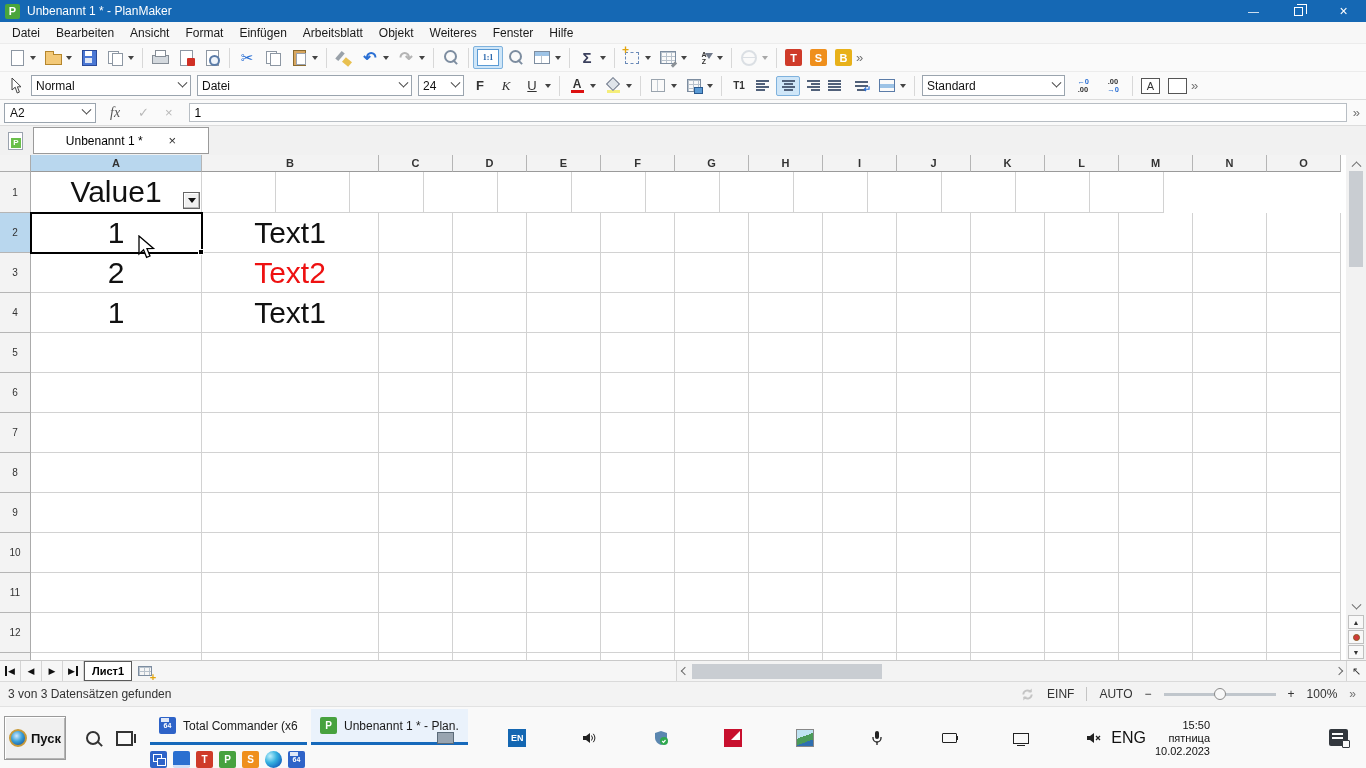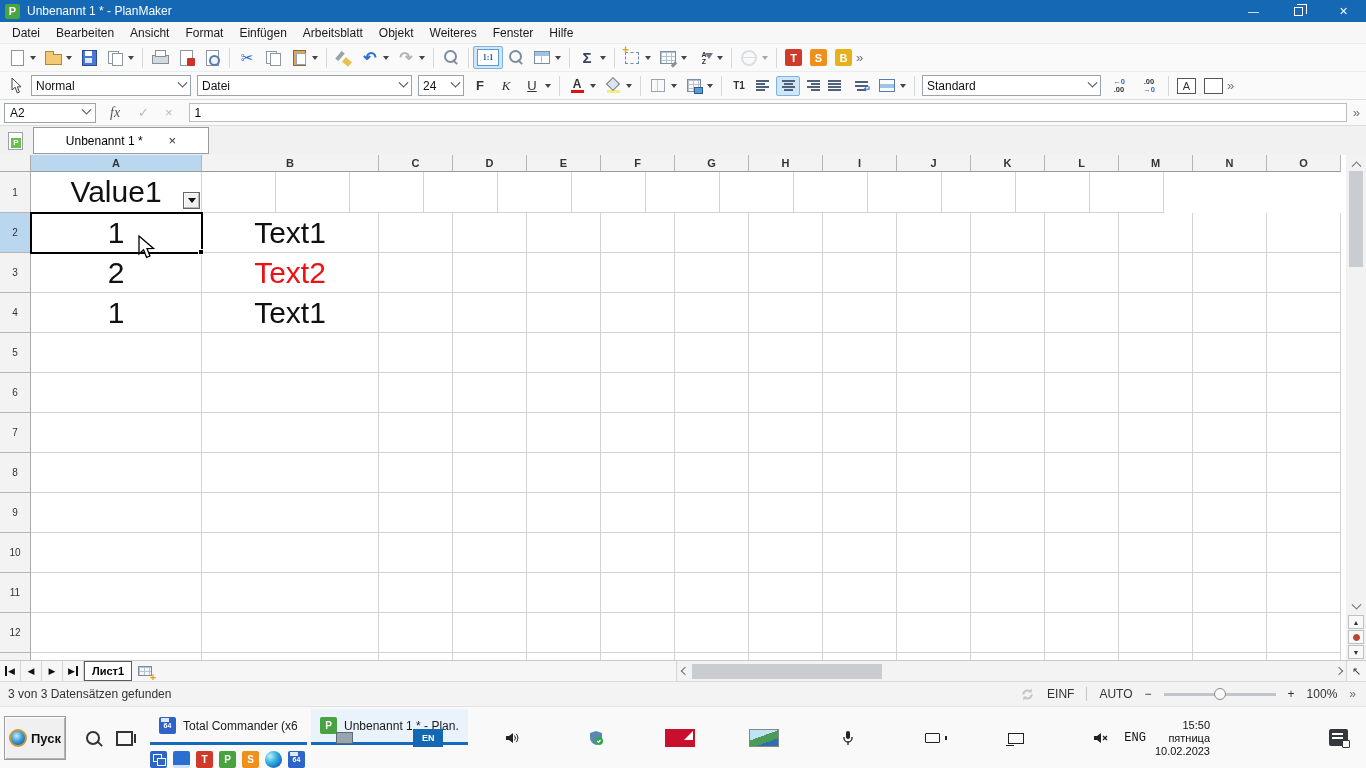--- a/index.html
+++ b/index.html
@@ -193,31 +193,31 @@
   .appic-pr { background:#ef8f1c; }
   .appic-uvs { background:#e8edf2; border:1px solid #7a8795; }
   .appic-uvs::before { content:""; position:absolute; left:2px; top:2px; right:2px; bottom:5px; background:#7a9cc8; }
   .appic-desk { background:#2e63c8; }
   .appic-desk::before { content:""; position:absolute; left:3px; top:3px; width:7px; height:6px; border:1px solid #fff; }
   .appic-desk::after { content:""; position:absolute; left:7px; top:7px; width:7px; height:6px; border:1px solid #fff; background:#2e63c8; }
   .appic-disp { background:#2a6fd0; border-radius:2px; border-bottom:3px solid #cfe0f8; }
   .appic-edge { border-radius:50%; background:radial-gradient(circle at 30% 30%, #bdeffc, #35b1e0 40%, #1565c0 78%); }
   .quick-row { position:absolute; left:150px; top:42px; height:20px; display:flex; gap:6px; align-items:center; }
   .tray { position:absolute; right:156px; top:0; height:62px; display:flex; align-items:center; gap:9px; }
-  .tri { width:30px; height:18px; display:flex; align-items:center; justify-content:center; position:relative;margin-left:45px; }
+  .tri { width:18px; height:18px; display:flex; align-items:center; justify-content:center; position:relative;margin-left:45px; }
   .tri-uvs::before { content:""; width:15px; height:10px; background:#98a4b0; border:1px solid #5a6a78; }
   .tri-en { background:#1467b2; color:#fff; font-size:9px; font-weight:bold; }
   .tri-amd { background:#c8102e; }
   .tri-amd::before { content:""; position:absolute; right:2px; top:2px; width:0; height:0; border-left:9px solid transparent; border-top:9px solid #fff; transform:rotate(90deg); }
   .tri-photos { border:1px solid #888; background:linear-gradient(160deg, #bfe3f2 0 40%, #4a9a58 40% 70%, #2f6fb0 70%); }
   .tri-power::before { content:""; width:13px; height:8px; border:1.5px solid #222; border-radius:1px; }
   .tri-power::after { content:""; position:absolute; right:0; top:7px; width:2px; height:4px; background:#222; }
   .tri-net::before { content:""; width:14px; height:9px; border:1.5px solid #222; }
   .tri-net::after { content:""; position:absolute; bottom:1px; left:5px; width:8px; height:1.5px; background:#222; }
-  .lang-code { font-size:12px; color:#111;font-family:Liberation Mono, monospace; }
+  .lang-code { font-size:16px; color:#111; }
   .clock { text-align:right; font-size:11px; line-height:13px; color:#111; }
   .notif { position:absolute; right:18px; top:22px; width:19px; height:17px; background:#33383e; border-radius:2px; }
   .notif::before { content:""; position:absolute; left:3px; top:4px; width:11px; height:1.5px; background:#fff; box-shadow:0 4px 0 #fff; }
   .notif::after { content:""; position:absolute; right:-2px; bottom:-2px; width:6px; height:6px; background:#f9f9f9; border:1.5px solid #33383e; border-radius:1px; }
 </style>
 </head>
 <body>
 
 <div class="screen">
 
@@ -437,21 +437,21 @@
           <i></i>
           <i style="width:8px;"></i>
           <b>↵</b>
         </span>
       </div>
     <div class="tbtn">
         <span class="ic ic-merge"></span>
         <span class="dd"></span>
       </div>
     <div class="tsep"></div>
-    <div class="combo" style="width:179px;">
+    <div class="combo" style="width:143px;">
       <span class="combo-val">Standard</span>
       <span class="chev"></span>
     </div>
     <div class="tbtn">
         <span class="decic">
           <span class="arr">←0</span>
           <span>.00</span>
         </span>
       </div>
     <div class="tbtn">

